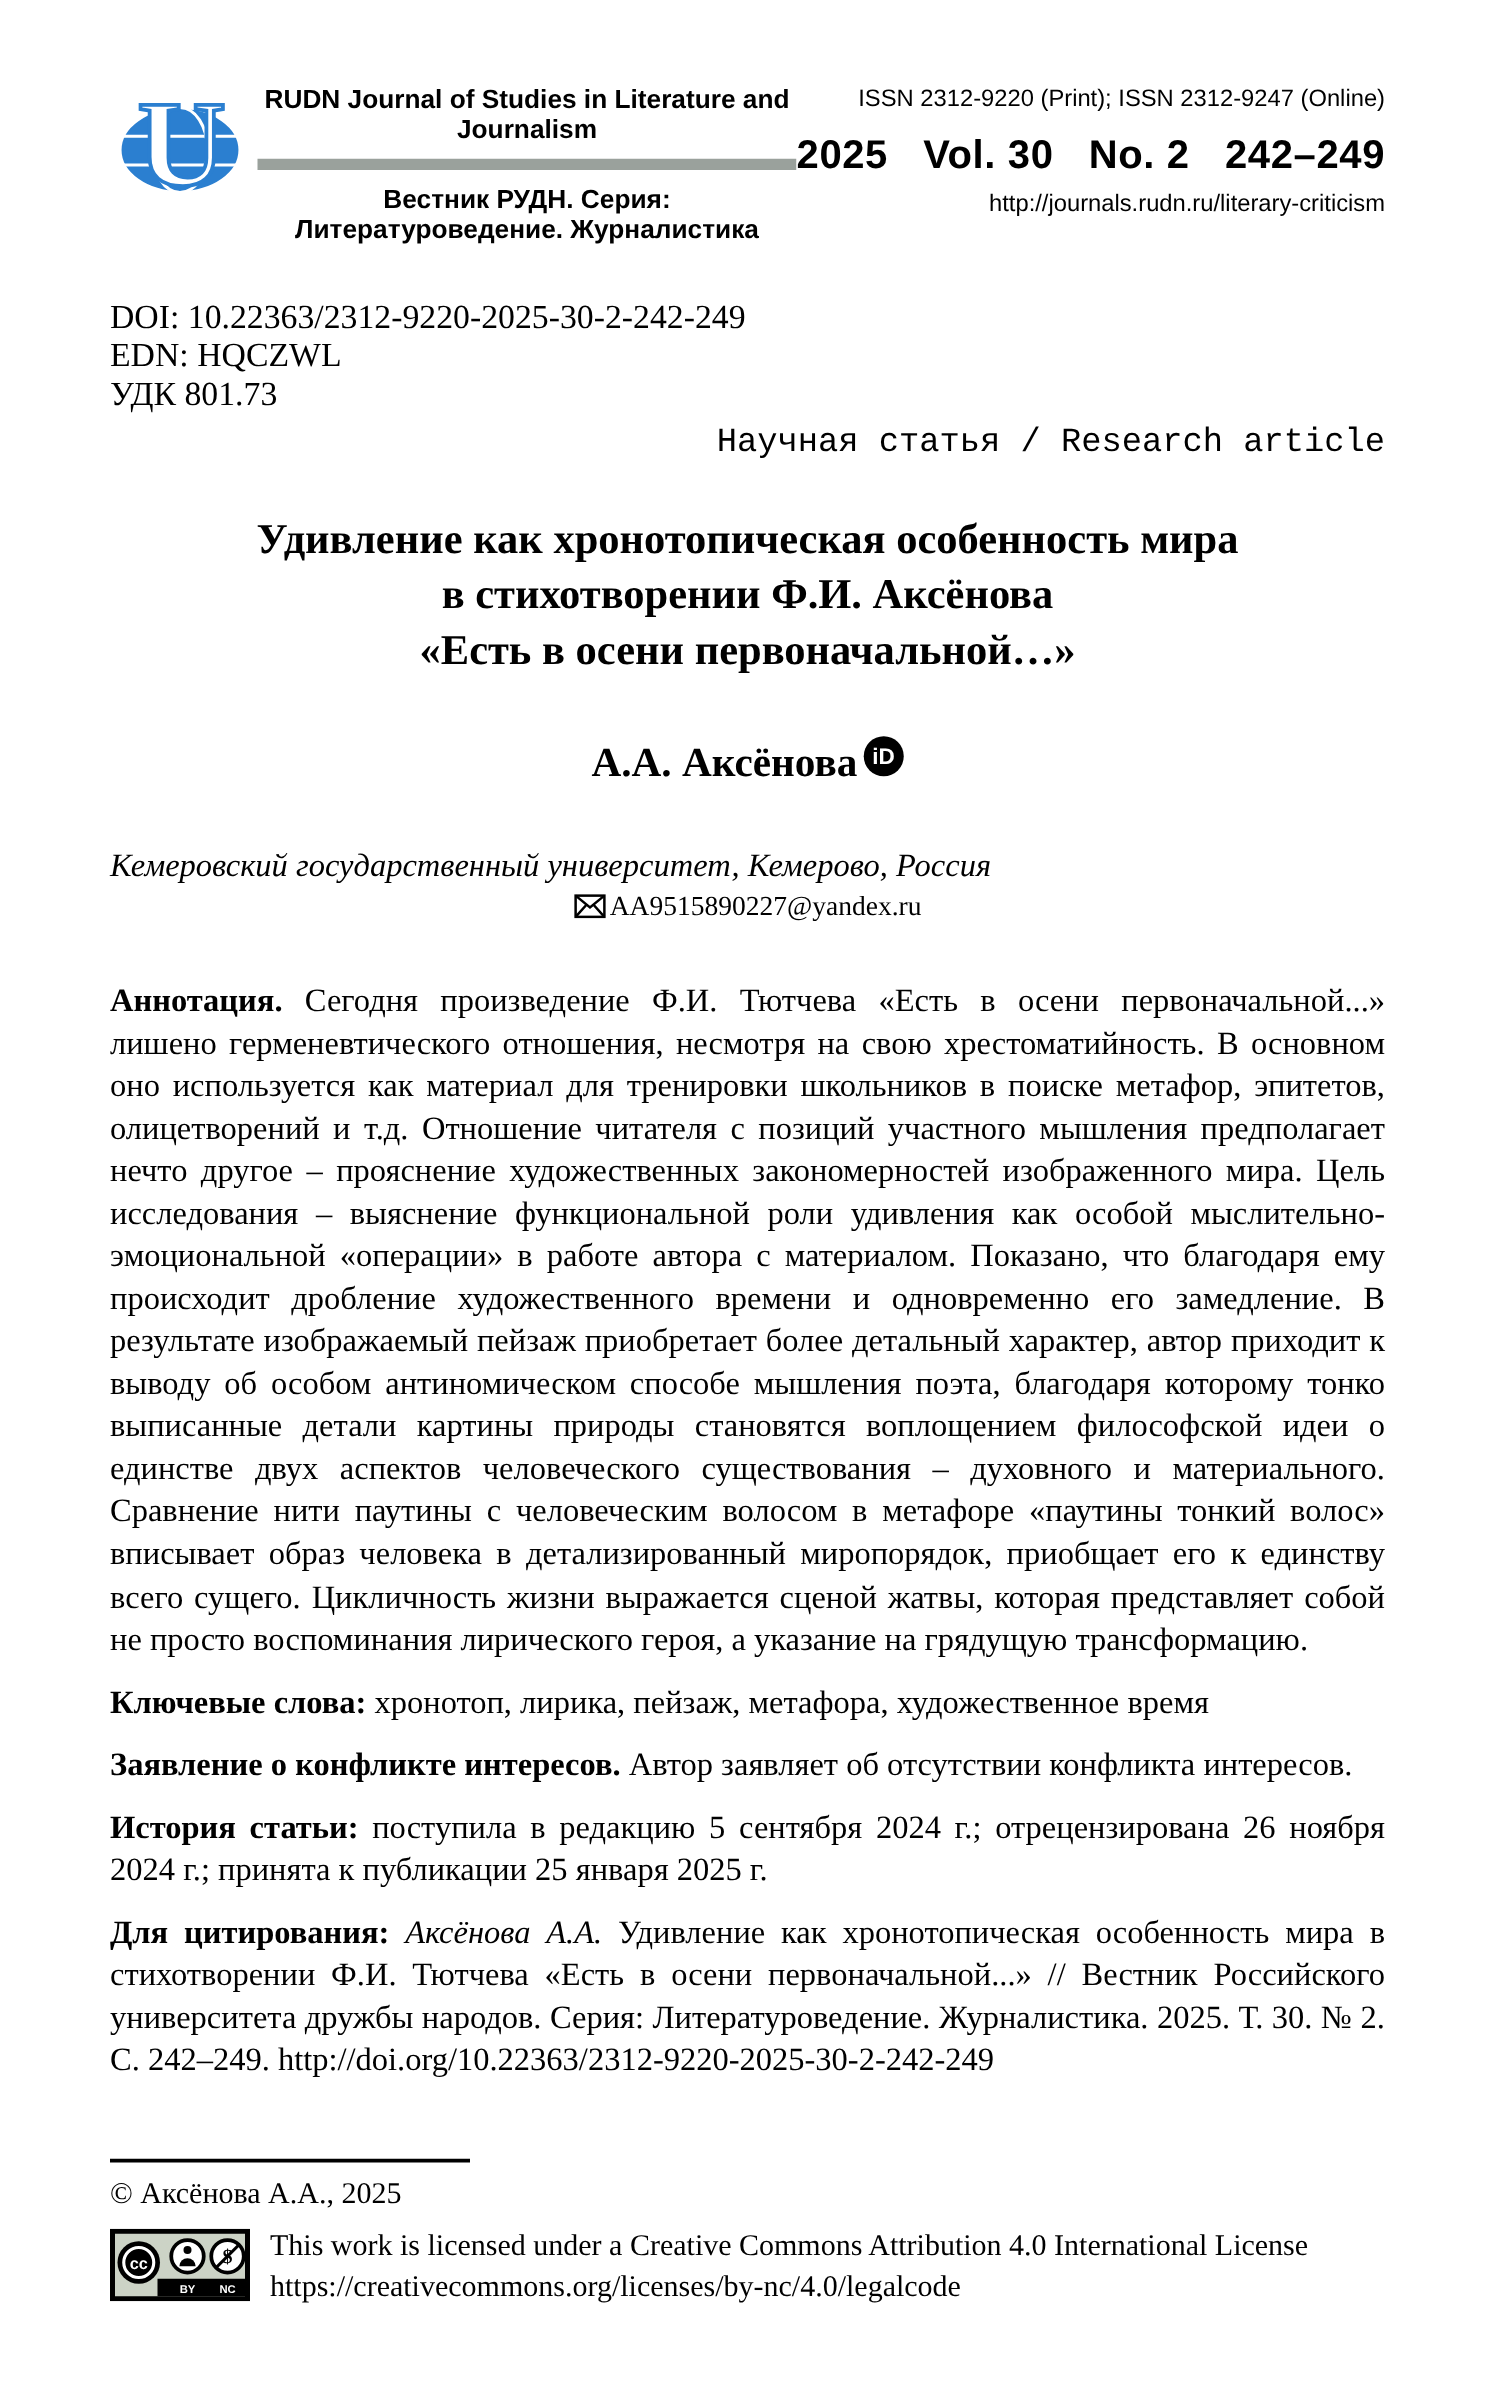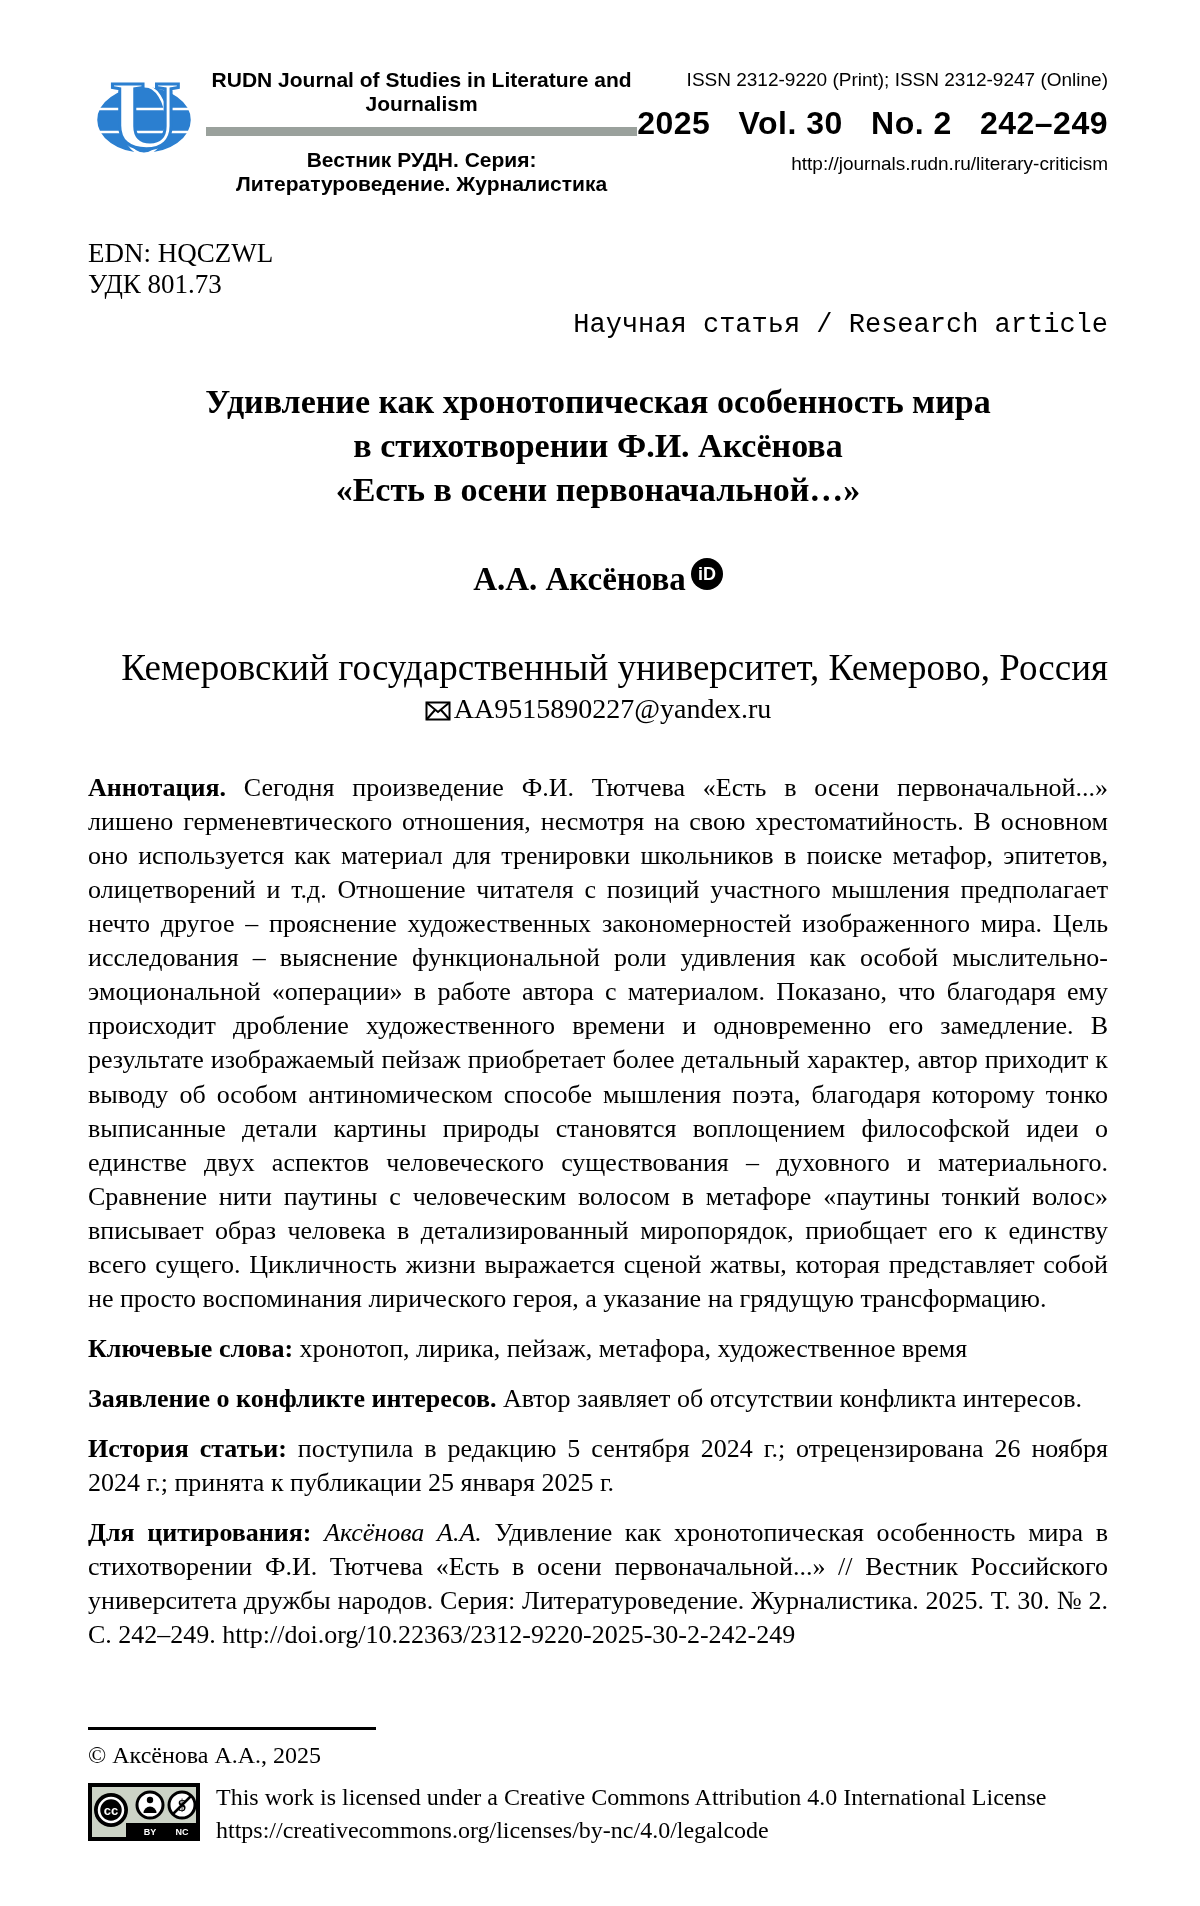--- a/index.html
+++ b/index.html
@@ -21,22 +21,22 @@
   .meta { margin-top:42px; font-size:27px; line-height:1.14; }
   .article-type { margin-top:10px; text-align:right; font-family:Liberation Mono, monospace; font-size:27px; }
 
   
   .title { margin-top:40px; text-align:center; font-family:Liberation Serif, serif;
            font-weight:bold; font-size:34px; line-height:1.3; }
   .author-line { margin-top:46px; text-align:center; font-weight:bold; font-size:33px; }
   .orcid-badge { display:inline-block; width:32px; height:32px; line-height:32px; border-radius:50%;
                  background:#000000; color:#fff; font-family:"Liberation Sans", sans-serif;
                  font-size:18px; font-weight:bold; text-align:center; vertical-align:10px; margin-left:5px; }
-  .affiliation { margin-top:48px; text-align:right; font-size:37px; }
-  .email-line { margin-top:4px; text-align:center; font-size:28px; }
+  .affiliation { margin-top:48px; text-align:left; font-style:italic; font-size:26px; }
+  .email-line { margin-top:4px; text-align:center; font-size:22px; }
   .email-line svg { vertical-align:-3px; margin-right:3px; }
   .email-line a { color:#000; text-decoration:none; }
 
   
   .para { font-size:26px; line-height:1.31; text-align:justify; margin-top:16px; }
   .para.abstract { margin-top:46px; }
   .para b { font-weight:bold; }
   .para i { font-style:italic; }
 
   
@@ -70,20 +70,21 @@
       <div>Вестник РУДН. Серия: Литературоведение. Журналистика</div>
     </div>
     <div class="head-right">
       <div>ISSN 2312-9220 (Print); ISSN 2312-9247 (Online)</div>
       <div class="issue">2025   Vol. 30   No. 2   242–249</div>
       <div>http://journals.rudn.ru/literary-criticism</div>
     </div>
   </header>
 
   <section class="meta">
+    <div>DOI: 10.22363/2312-9220-2025-30-2-242-249</div>
     <div>EDN: HQCZWL</div>
     <div>УДК 801.73</div>
   </section>
 
   <div class="article-type">Научная статья / Research article</div>
 
   <h1 class="title">
     <span>Удивление как хронотопическая особенность мира</span><br>
     <span>в стихотворении Ф.И. Аксёнова</span><br>
     <span>«Есть в осени первоначальной…»</span>

